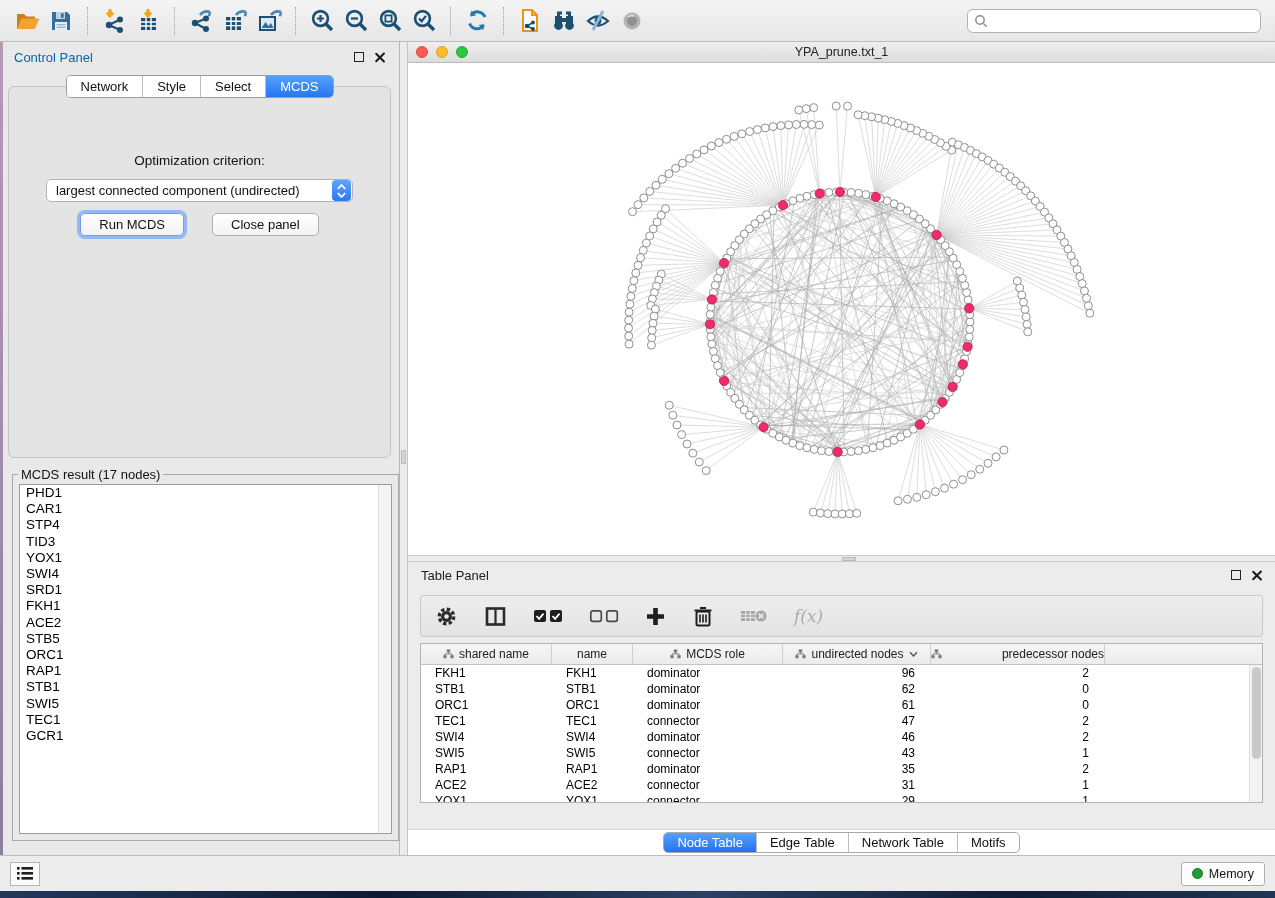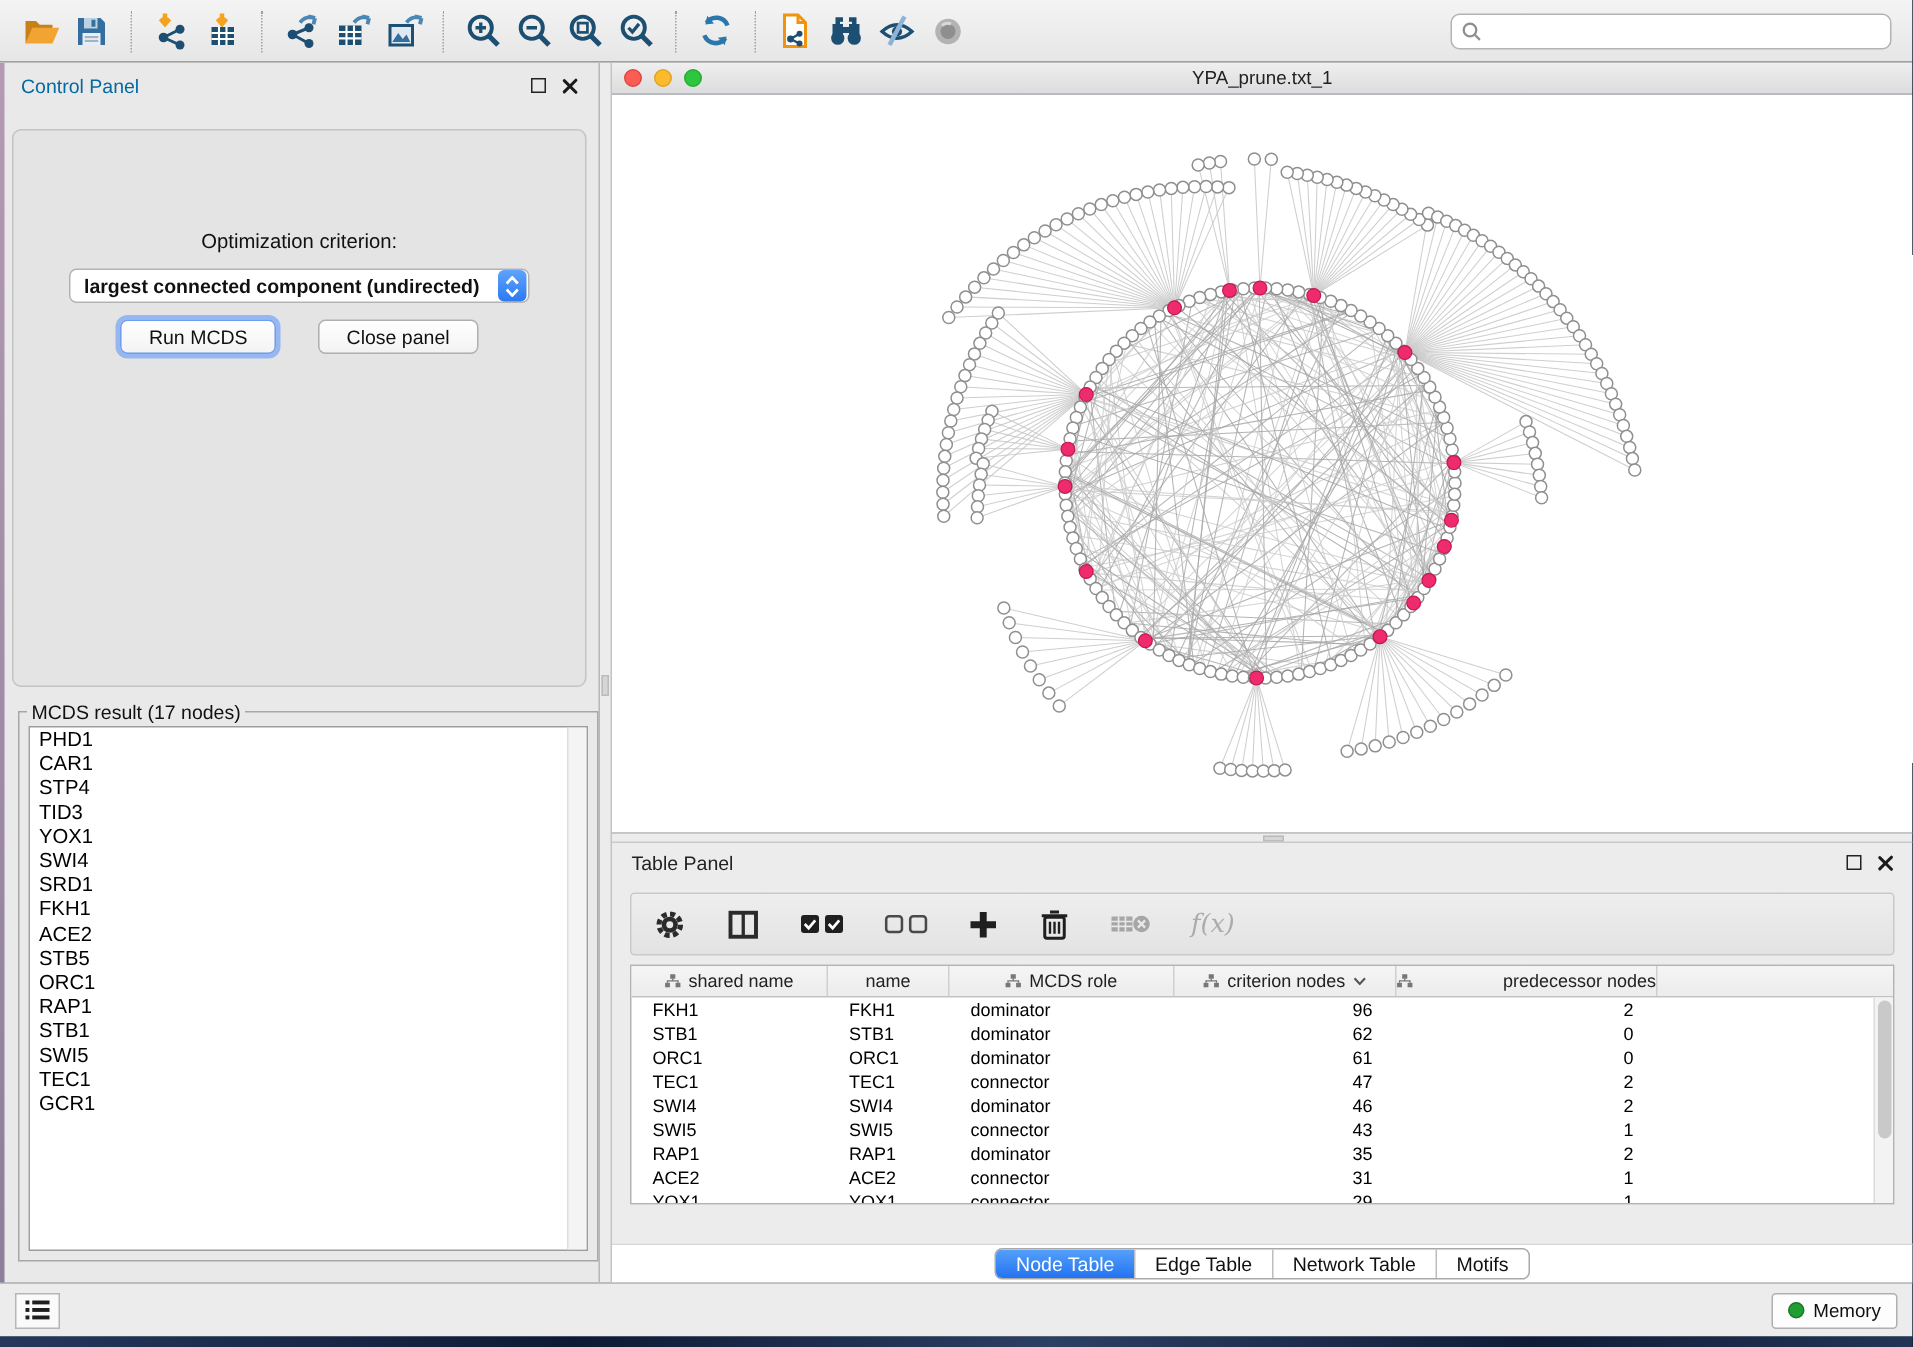--- a/index.html
+++ b/index.html
@@ -34,21 +34,21 @@
   .cp-inner { position:absolute; left:8px; right:8px; top:44px; height:372px;
     background:#e4e4e4; border:1px solid #c3c3c3; border-radius:6px; }
   .cp-tabs { position:absolute; left:50%; transform:translateX(-50%); top:-12px; display:flex;
     border:1px solid #9c9c9c; border-radius:5px; overflow:hidden; background:#fff; height:23px; }
   .cp-tab { font-size:13px; color:#111; padding:3px 14px; background:#fff; border-right:1px solid #bdbdbd;
     display:flex; align-items:center; }
   .cp-tab:last-child{ border-right:none; }
   .cp-tab.active { background:linear-gradient(#56a0fb,#2676f2); color:#fff; }
   .opt-label { position:absolute; top:66px; width:100%; text-align:center; font-size:13.5px; color:#111; }
   .dropdown { position:absolute; left:37px; right:37px; top:92px; height:23px; background:#fff;
-    border:1px solid #b3b3b3; border-radius:5px; display:flex; align-items:center;font-weight:bold; }
+    border:1px solid #b3b3b3; border-radius:5px; display:flex; align-items:center; }
   .dropdown .dd-text { flex:1; font-size:13px; padding-left:9px; color:#111; }
   .dd-stepper { width:19px; height:21px; border-radius:4px; background:linear-gradient(#5ea4fb,#2c79f3);
     margin-right:1px; display:flex; flex-direction:column; align-items:center; justify-content:center; gap:2px;}
   .dd-stepper svg{ display:block; }
   .btn-row { position:absolute; top:126px; left:0; width:100%; display:flex; justify-content:center; gap:28px;}
   .mac-btn { height:23px; background:linear-gradient(#ffffff,#f3f3f3); border:1px solid #b0b0b0;
     border-radius:5px; font-size:13px; padding:0 18px; color:#111; display:flex; align-items:center;}
   .mac-btn.focused { box-shadow:0 0 0 3px rgba(108,158,245,.65); border-color:#6f9ef0; }
 
   fieldset.mcds-result { position:absolute; left:12px; right:0; top:425px; height:374px;
@@ -264,20 +264,26 @@
   <div class="control-panel">
     <div class="cp-header">
       <span class="cp-title">Control Panel</span>
       <span class="win-ctls">
         <span class="float-box"></span>
         <span class="close-x"></span>
       </span>
     </div>
 
     <div class="cp-inner">
+      <div class="cp-tabs" id="cp-tabs">
+          <div class="cp-tab">Network</div>
+          <div class="cp-tab">Style</div>
+          <div class="cp-tab">Select</div>
+          <div class="cp-tab active">MCDS</div>
+        </div>
       <div class="opt-label">Optimization criterion:</div>
       <div class="dropdown">
         <span class="dd-text">largest connected component (undirected)</span>
         <span class="dd-stepper">
           <svg width="9" height="6" viewBox="0 0 9 6">
               <path d="M0.8 5 L4.5 1 L8.2 5" stroke="#fff" stroke-width="1.8" fill="none"></path>
             </svg>
           <svg width="9" height="6" viewBox="0 0 9 6">
               <path d="M0.8 1 L4.5 5 L8.2 1" stroke="#fff" stroke-width="1.8" fill="none"></path>
             </svg>
@@ -1070,21 +1076,21 @@
               </svg>
               <span>MCDS role</span>
             </div>
             <div class="nt-hcell" style="width: 148px;">
               <svg width="11" height="10" viewBox="0 0 11 10">
                 <rect x="3.8" y="0.5" width="3.4" height="3" fill="#777"></rect>
                 <rect x="0.4" y="6.2" width="3.2" height="3" fill="#777"></rect>
                 <rect x="7.4" y="6.2" width="3.2" height="3" fill="#777"></rect>
                 <path d="M5.5 3.5 v1.4 M2 6.2 v-1.3 h7 v1.3" stroke="#777" stroke-width="0.9" fill="none"></path>
               </svg>
-              <span>criterion nodes</span>
+              <span>undirected nodes</span>
               <svg width="9" height="6" viewBox="0 0 9 6">
                 <path d="M1 1.2 L4.5 5 L8 1.2" stroke="#555" stroke-width="1.4" fill="none"></path>
               </svg>
             </div>
             <div class="nt-hcell" style="width: 174px; justify-content: space-between;">
               <svg width="11" height="10" viewBox="0 0 11 10">
                 <rect x="3.8" y="0.5" width="3.4" height="3" fill="#777"></rect>
                 <rect x="0.4" y="6.2" width="3.2" height="3" fill="#777"></rect>
                 <rect x="7.4" y="6.2" width="3.2" height="3" fill="#777"></rect>
                 <path d="M5.5 3.5 v1.4 M2 6.2 v-1.3 h7 v1.3" stroke="#777" stroke-width="0.9" fill="none"></path>

